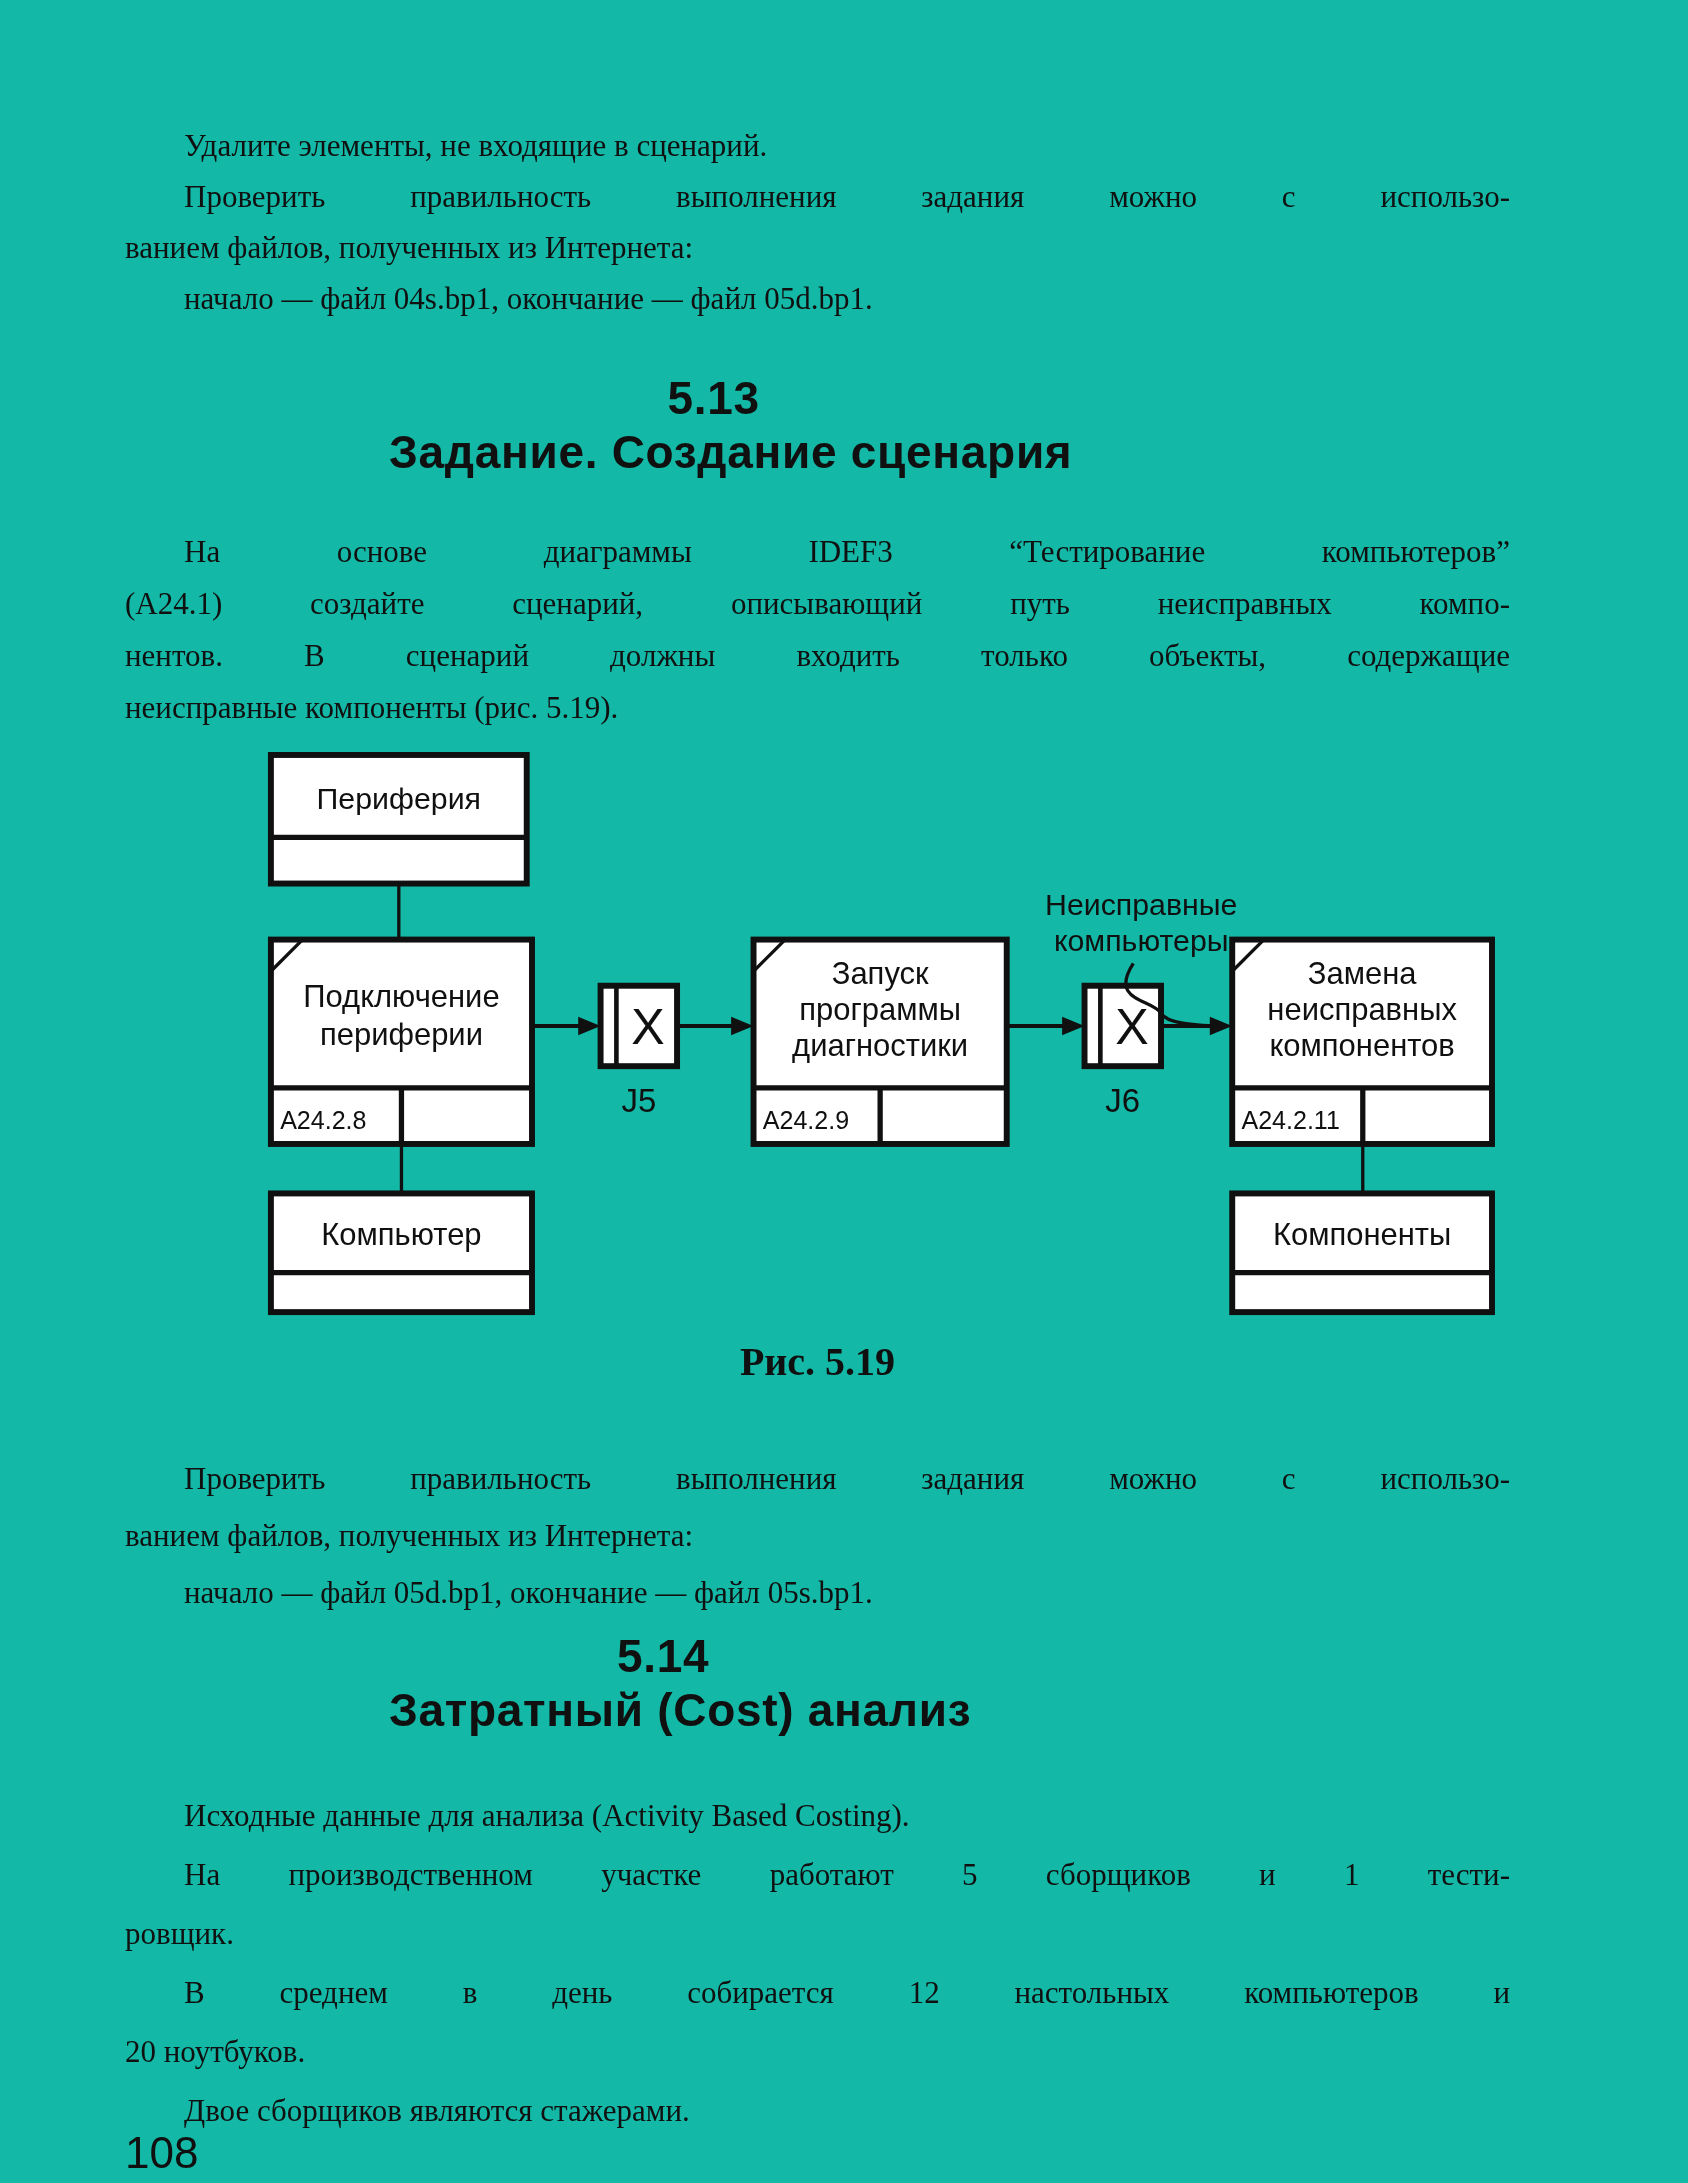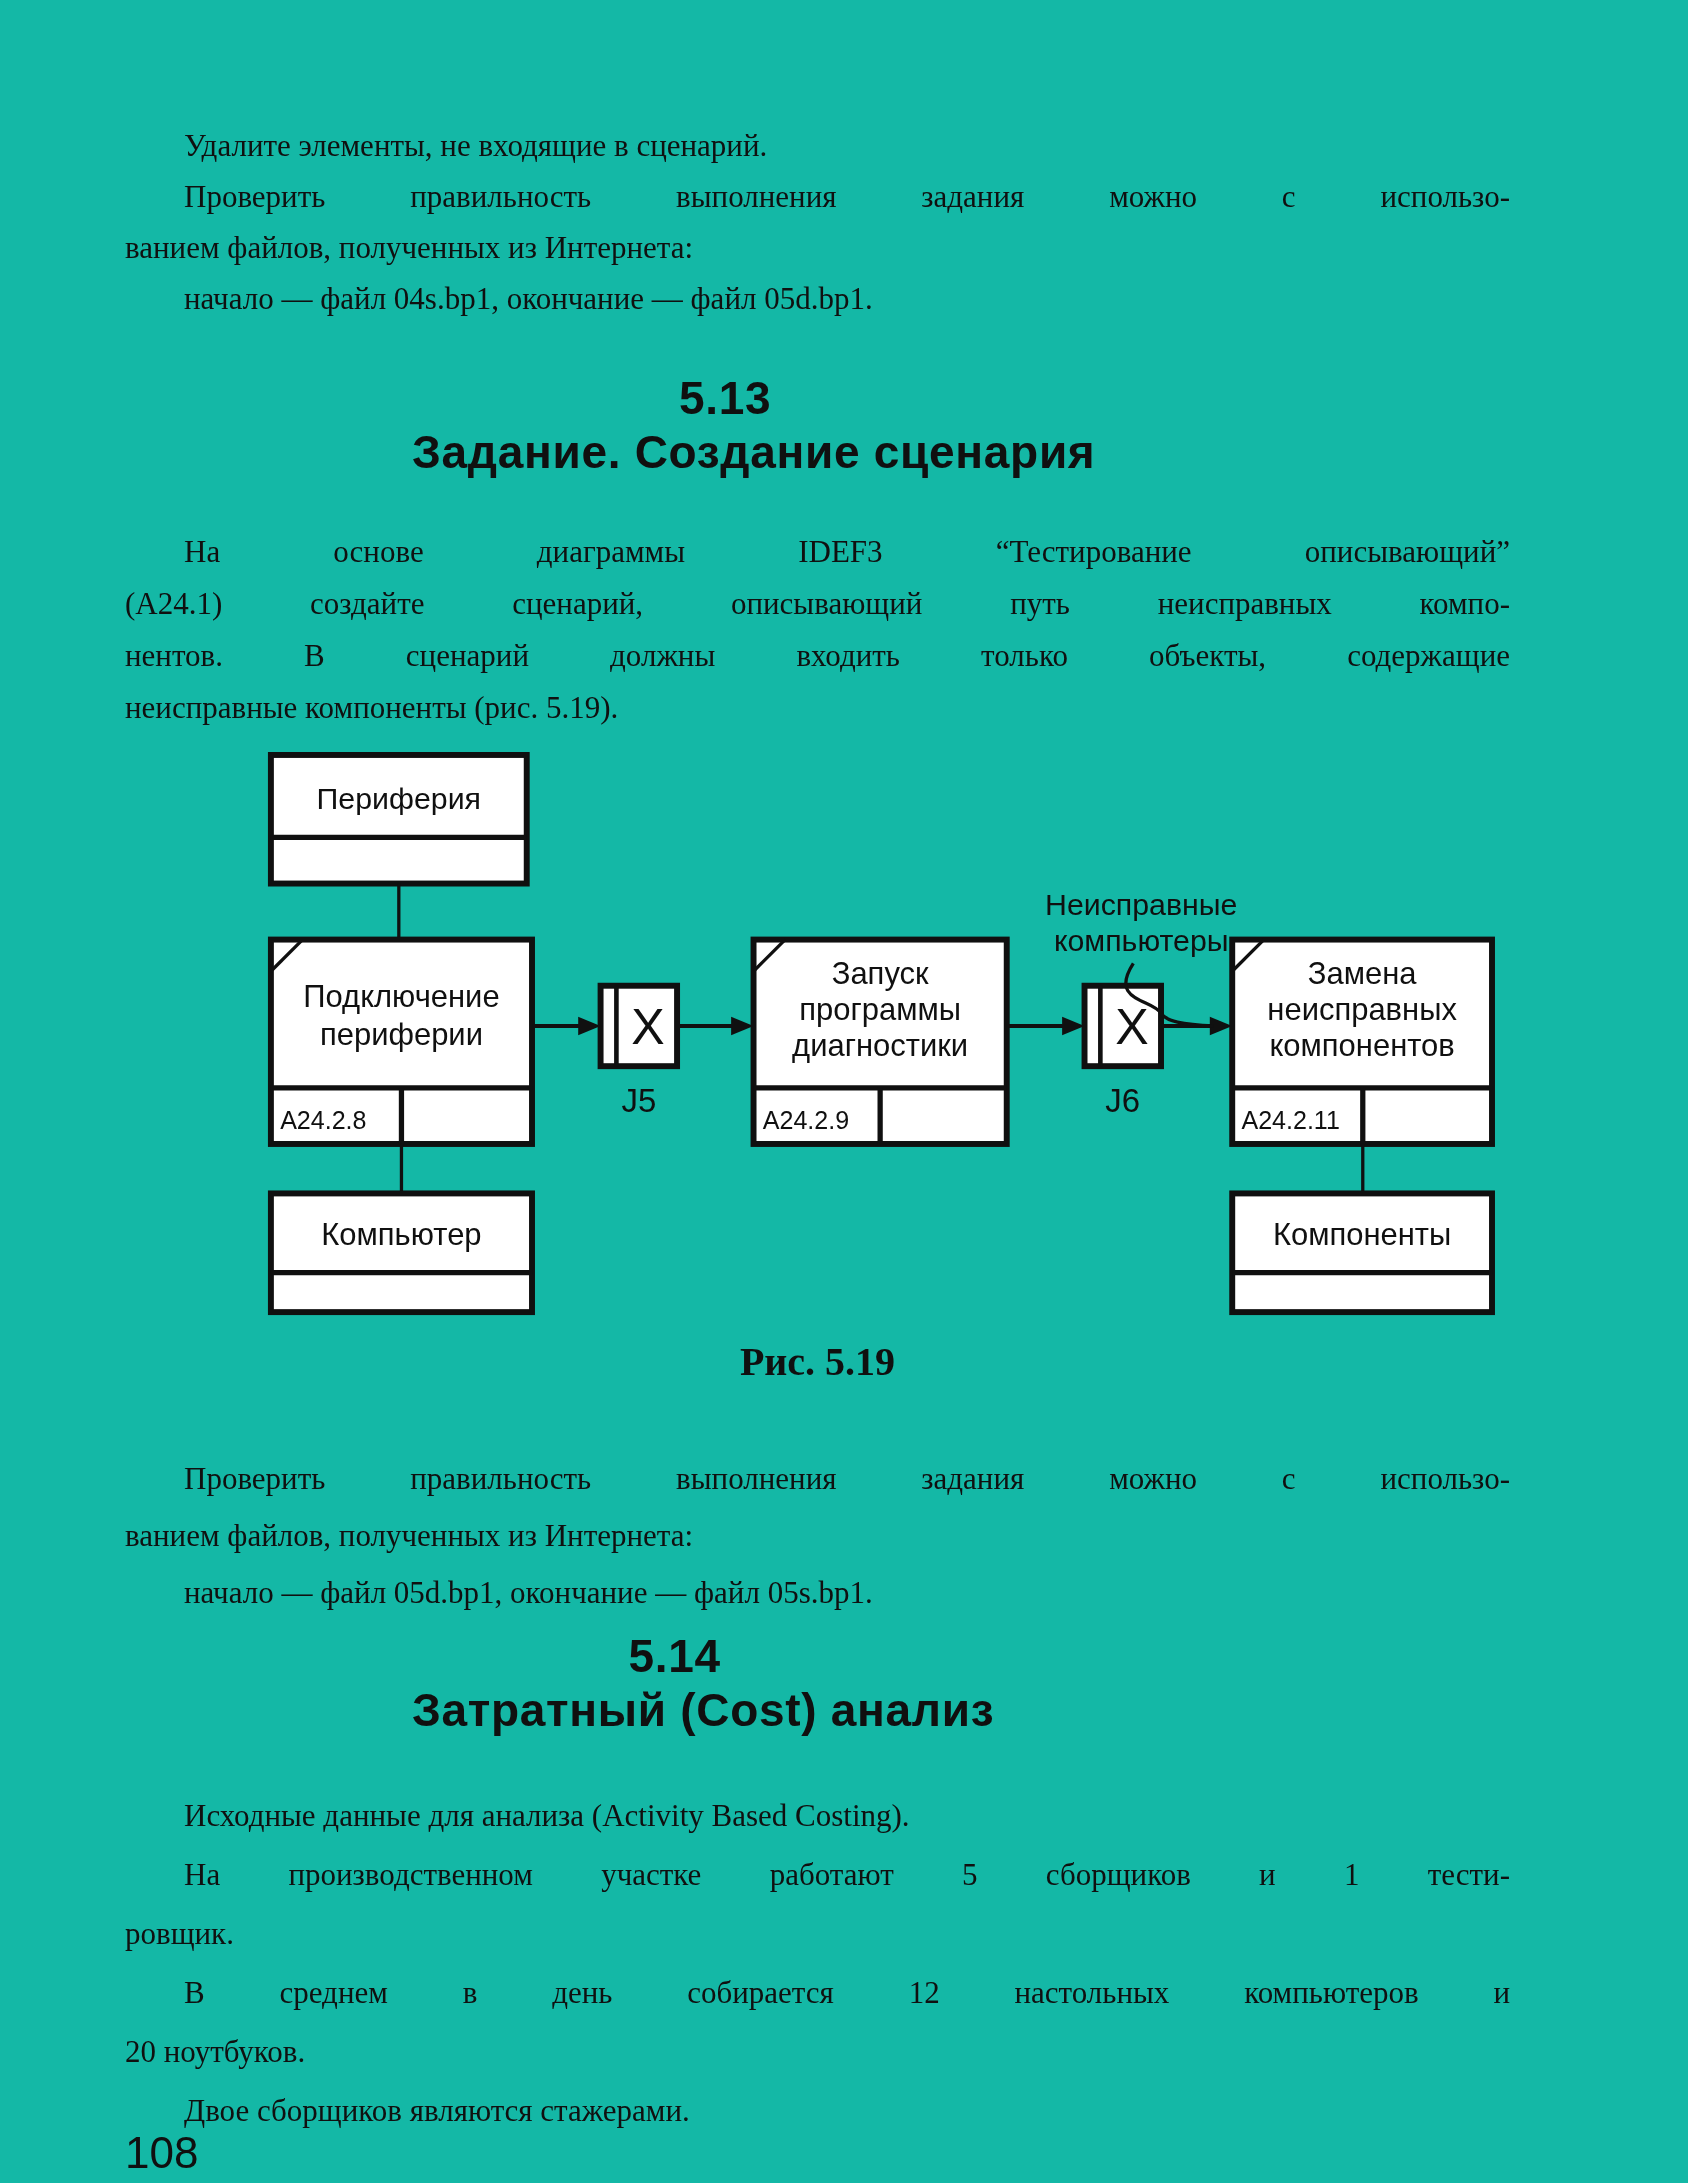--- a/index.html
+++ b/index.html
@@ -27,21 +27,21 @@
   .heading{
     position:absolute;left:355px;height:102px;
     display:flex;align-items:center;
     font-family:"Liberation Sans", sans-serif;
     font-weight:bold;font-size:46px;color:#101010;
     letter-spacing:0.7px;white-space:nowrap;flex-direction:column;
   }
   .h513{top:371px;}
   .h514{top:1629px;}
   .hbar{width:4px;height:100px;background:#101010;margin-left:76px;}
-  .htitle{margin-left:57px;}
+  .htitle{margin-left:34px;}
   .caption{
     position:absolute;left:125px;width:1385px;top:1338px;
     text-align:center;font-weight:bold;font-size:40px;
     font-family:"Liberation Serif", serif;
   }
   .figure{
     position:absolute;left:231px;top:722px;
     width:1293px;height:600px;
   }
   .figure text{
@@ -65,21 +65,21 @@
     <div class="line ind">начало — файл 04s.bp1, окончание — файл 05d.bp1.</div>
   </div>
 
   <div class="heading h513">
     <span class="hnum">5.13</span>
     <span class="hbar"></span>
     <span class="htitle">Задание. Создание сценария</span>
   </div>
 
   <div class="para p2">
-    <div class="line ind j">На основе диаграммы IDEF3 “Тестирование описывающий”</div>
+    <div class="line ind j">На основе диаграммы IDEF3 “Тестирование компьютеров”</div>
     <div class="line j">(А24.1) создайте сценарий, описывающий путь неисправных компо-</div>
     <div class="line j">нентов. В сценарий должны входить только объекты, содержащие</div>
     <div class="line">неисправные компоненты (рис. 5.19).</div>
   </div>
 
   <svg class="figure" viewBox="0 0 1960 910">
 
     <g>
       <rect x="60" y="50" width="388" height="195" fill="#ffffff" stroke="#101010" stroke-width="9"></rect>
       <line x1="60" y1="175" x2="448" y2="175" stroke="#101010" stroke-width="8"></line>

